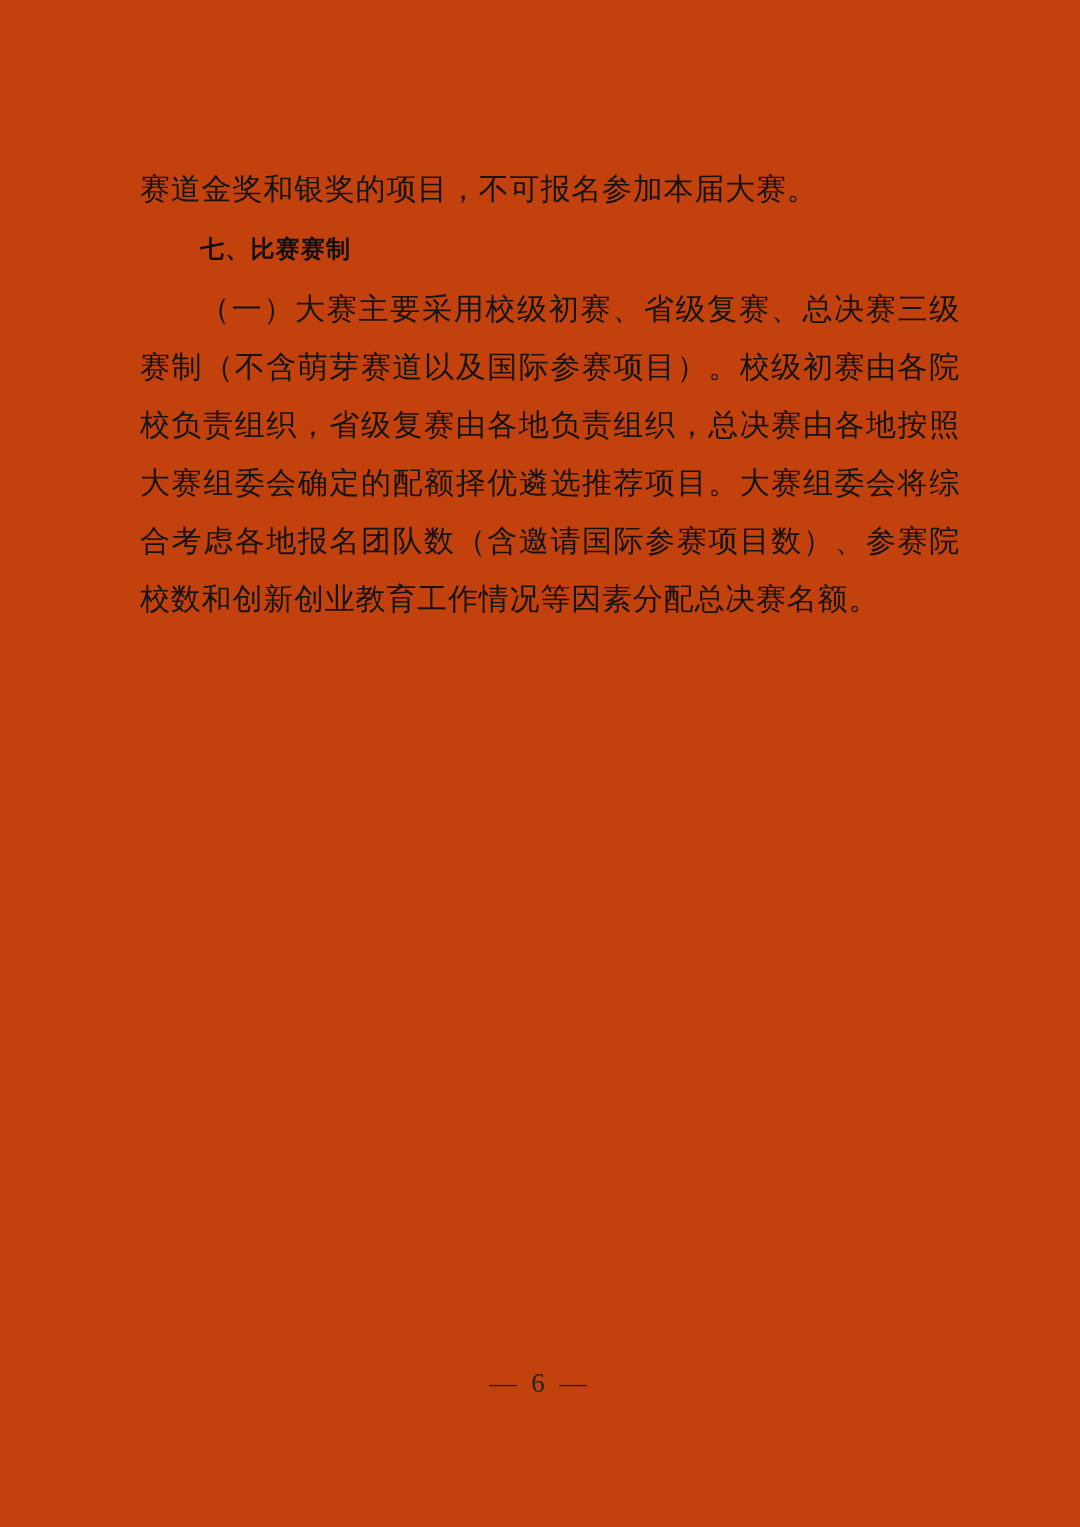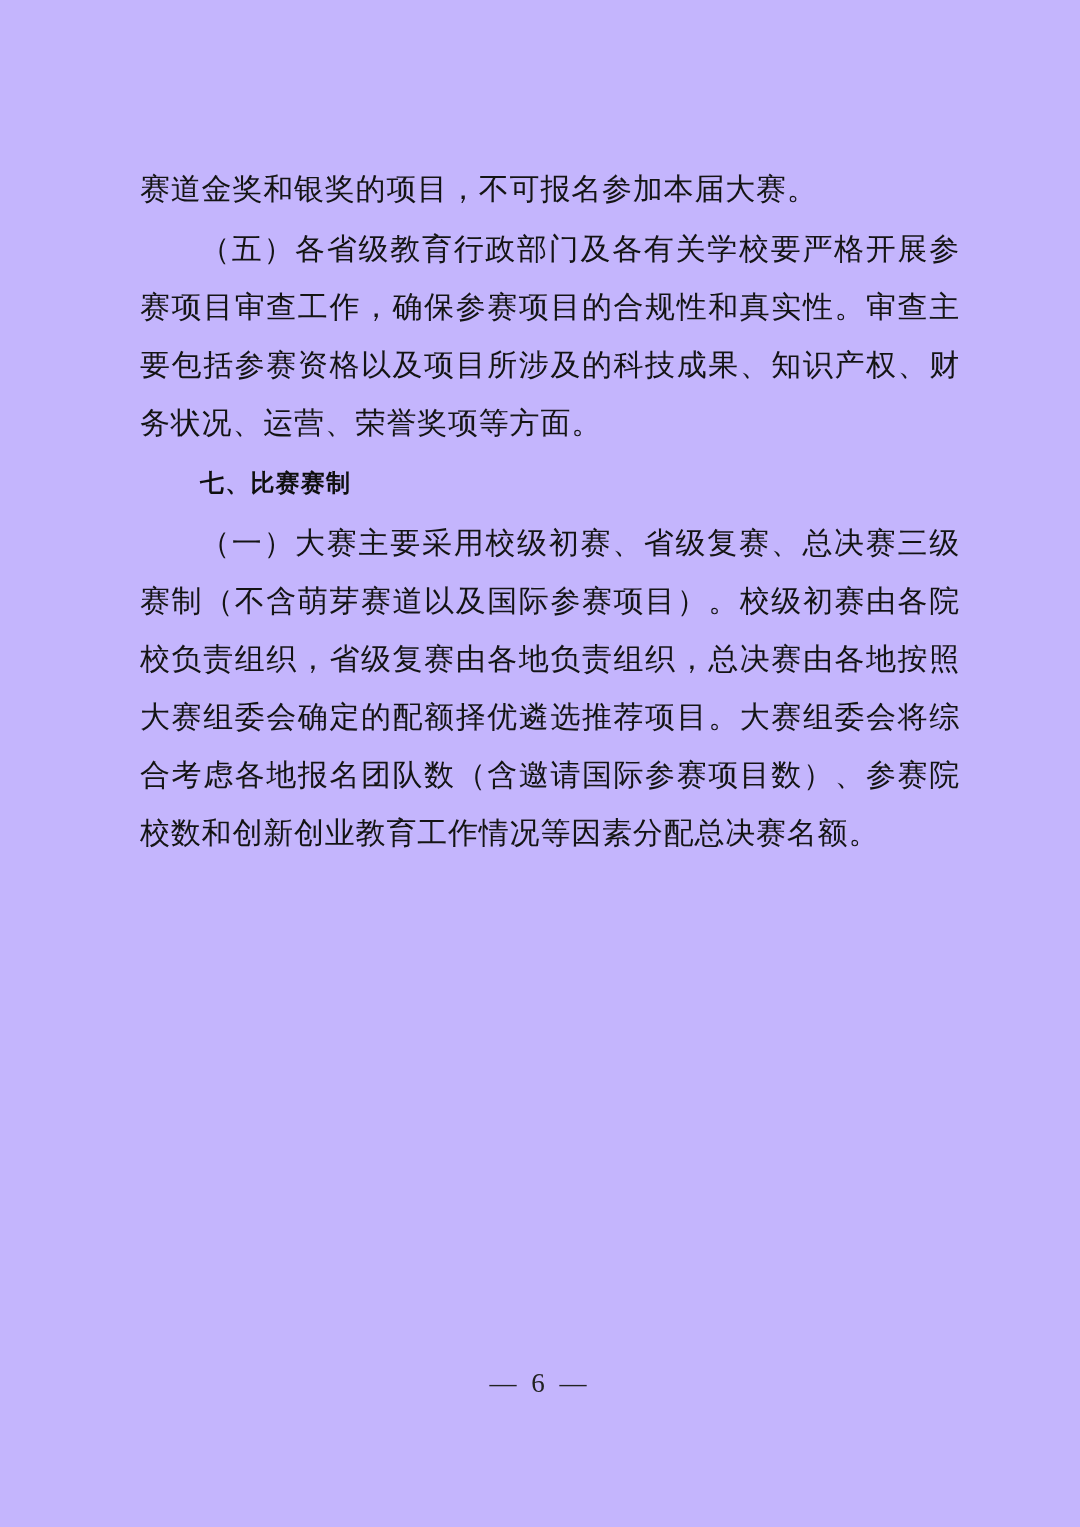--- a/index.html
+++ b/index.html
@@ -11,21 +11,21 @@
     width: 1080px;
     height: 1527px;
     font-family: "Liberation Serif", "DejaVu Serif", serif;
     color: #1a1a1a;
     position: relative;
     overflow: hidden;
   }
   .page {
     position: absolute;
     inset: 0;
-    background: #c4b5fd;
+    background: #c2410c;
   }
   .page-inner {
     position: absolute;
     left: 140px;
     top: 160px;
     width: 820px;
   }
   .para {
     font-size: 30px;
     line-height: 58px;
@@ -63,21 +63,20 @@
 </style>
 </head>
 <body>
 
 <div class="page">
   <div class="page-inner">
 
     <p class="para">赛道金奖和银奖的项目，不可报名参加本届大赛。</p>
 
 
-    <p class="para indent">（五）各省级教育行政部门及各有关学校要严格开展参赛项目审查工作，确保参赛项目的合规性和真实性。审查主要包括参赛资格以及项目所涉及的科技成果、知识产权、财务状况、运营、荣誉奖项等方面。</p>
 
     <p class="heading">七、比赛赛制</p>
 
     <p class="para indent">（一）大赛主要采用校级初赛、省级复赛、总决赛三级赛制（不含萌芽赛道以及国际参赛项目）。校级初赛由各院校负责组织，省级复赛由各地负责组织，总决赛由各地按照大赛组委会确定的配额择优遴选推荐项目。大赛组委会将综合考虑各地报名团队数（含邀请国际参赛项目数）、参赛院校数和创新创业教育工作情况等因素分配总决赛名额。</p>
 
 
 
   </div>
 
   <div class="footer">

